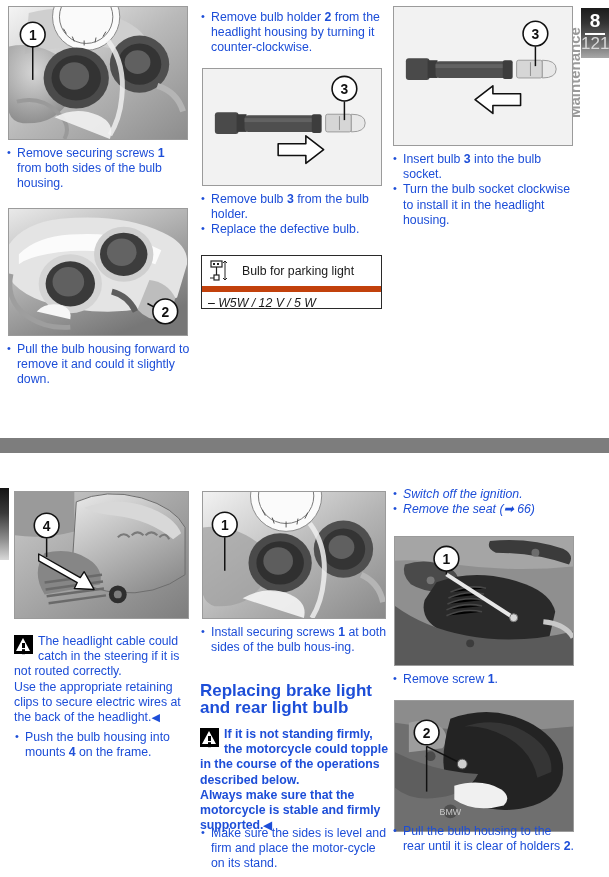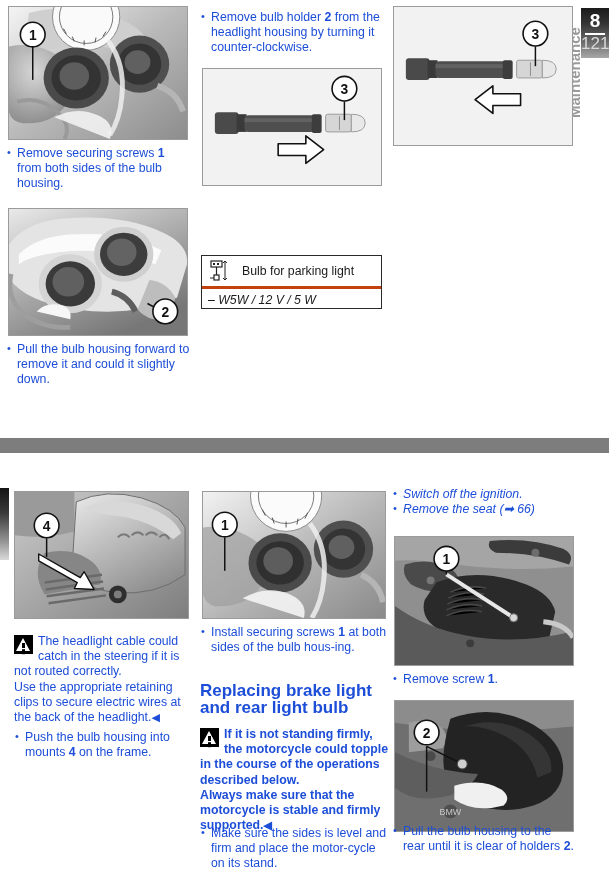--- a/index.html
+++ b/index.html
@@ -148,21 +148,21 @@
   
   .spec {
     position: absolute;
     border: 1px solid #2a2a2a;
     box-sizing: border-box;
     background: #fff;
   }
   .spec-row1 {
     height: 30px;
     display: flex; align-items: center;
-    border-bottom: 3px solid #c2410c;
+    border-bottom: 6px solid #c2410c;
     padding-left: 6px;
   }
   .spec-row2 {
     height: 22px;
     display: flex; align-items: center;
     padding-left: 6px;
     font-size: 12.3px;
     font-style: italic;
   }
   .spec-label { font-size: 12.3px; margin-left: 12px; }
@@ -289,20 +289,30 @@
         <path d="M150 46 q14 0 14 9 q0 9 -14 9 z" fill="#e8e8e8" stroke="#9b9b9b"></path>
         <line x1="138" y1="48" x2="138" y2="62" stroke="#8f8f8f"></line>
       </g>
       <path d="M76 84 l0 -8 l28 0 l0 -8 l18 14 l-18 14 l0 -8 l-28 0 z" fill="#fff" stroke="#111" stroke-width="1.6" stroke-linejoin="round"></path>
       <line class="lead" x1="143" y1="33" x2="143" y2="52"></line>
       <circle class="callout-c" cx="143" cy="20" r="12.5"></circle>
       <text class="callout-t" x="143" y="20.5">3</text>
     </svg>
   </div>
 
+  <div class="tx" style="left:200px; top:192px; width:186px;">
+    <ul class="bullets">
+      <li>
+        Remove bulb <b>3</b> from the bulb holder.
+      </li>
+      <li>
+        Replace the defective bulb.
+      </li>
+    </ul>
+  </div>
 
   <div class="spec" style="left:201px; top:255px; width:181px; height:54px;">
     <div class="spec-row1">
       <svg class="bulbicon" viewBox="0 0 22 24">
         <rect x="3" y="2" width="11" height="6" fill="none" stroke="#222" stroke-width="1.2"></rect>
         <rect x="5" y="4" width="2" height="2" fill="#222"></rect>
         <rect x="9" y="4" width="2" height="2" fill="#222"></rect>
         <line x1="8.5" y1="8" x2="8.5" y2="16" stroke="#222" stroke-width="1.2"></line>
         <rect x="6" y="16" width="5" height="5" fill="none" stroke="#222" stroke-width="1.2"></rect>
         <line x1="2" y1="19" x2="6" y2="19" stroke="#222" stroke-width="1"></line>
@@ -330,20 +340,30 @@
         <path d="M150 54 q14 0 14 9 q0 9 -14 9 z" fill="#e8e8e8" stroke="#9b9b9b"></path>
         <line x1="138" y1="56" x2="138" y2="70" stroke="#8f8f8f"></line>
       </g>
       <path d="M128 96 l0 -8 l-28 0 l0 -8 l-18 14 l18 14 l0 -8 l28 0 z" fill="#fff" stroke="#111" stroke-width="1.6" stroke-linejoin="round"></path>
       <line class="lead" x1="143" y1="40" x2="143" y2="60"></line>
       <circle class="callout-c" cx="143" cy="27" r="12.5"></circle>
       <text class="callout-t" x="143" y="27.5">3</text>
     </svg>
   </div>
 
+  <div class="tx" style="left:392px; top:152px; width:180px;">
+    <ul class="bullets">
+      <li>
+        Insert bulb <b>3</b> into the bulb socket.
+      </li>
+      <li>
+        Turn the bulb socket clockwise to install it in the headlight housing.
+      </li>
+    </ul>
+  </div>
 
   <div class="divider"></div>
 
   <div class="fig" style="left:14px; top:491px; width:175px; height:128px;">
     <svg viewBox="0 0 175 128" preserveAspectRatio="none">
       <defs>
         <linearGradient id="gD" x1="0" y1="0" x2="1" y2="1">
           <stop offset="0%" stop-color="#cccccc"></stop>
             <stop offset="100%" stop-color="#7e7e7e"></stop>
         </linearGradient>

